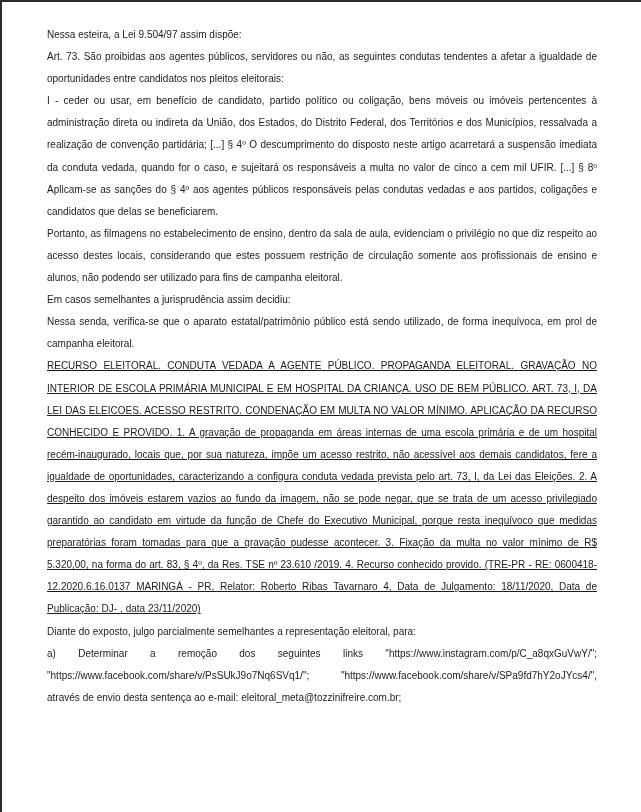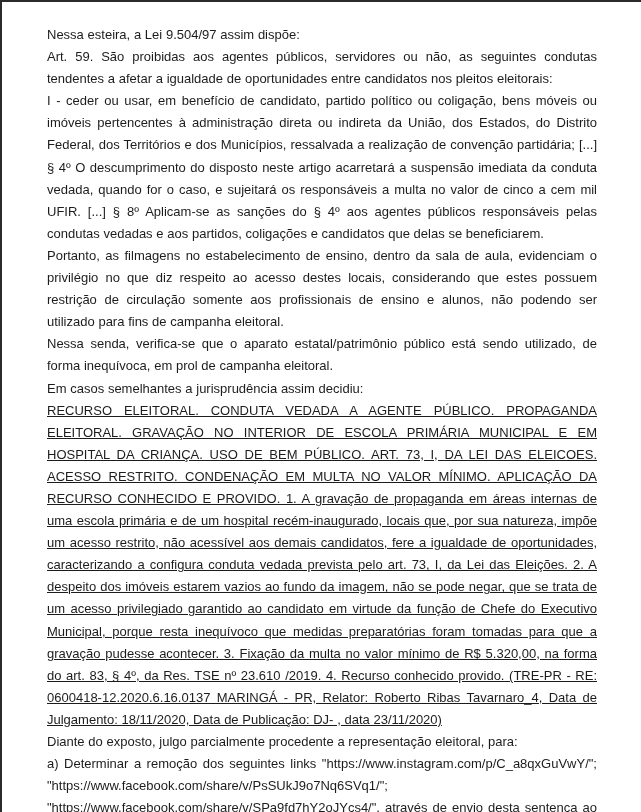--- a/index.html
+++ b/index.html
@@ -29,21 +29,21 @@
   }
   .doc-body {
     position: absolute;
     left: 45px;
     top: 22px;
     width: 550px;
   }
   p.para {
     margin: 0;
     padding: 0;
-    font-size: 13px;
+    font-size: 10px;
     line-height: 22.1px;
     color: #1c1c1c;
     text-align: justify;
     text-justify: inter-word;
     -webkit-hyphens: none;
     hyphens: none;
     word-spacing: 0.1px;
   }
   p.para.nolast {
     text-align-last: left;
@@ -54,30 +54,30 @@
   }
 </style>
 </head>
 <body>
 
 <div class="page-frame">
   <div class="doc-body">
 
     <p class="para nolast">Nessa esteira, a Lei 9.504/97 assim dispõe:</p>
 
-    <p class="para nolast">Art. 59. São proibidas aos agentes públicos, servidores ou não, as seguintes condutas tendentes a afetar a igualdade de oportunidades entre candidatos nos pleitos eleitorais:</p>
+    <p class="para nolast">Art. 73. São proibidas aos agentes públicos, servidores ou não, as seguintes condutas tendentes a afetar a igualdade de oportunidades entre candidatos nos pleitos eleitorais:</p>
 
     <p class="para nolast">I - ceder ou usar, em benefício de candidato, partido político ou coligação, bens móveis ou imóveis pertencentes à administração direta ou indireta da União, dos Estados, do Distrito Federal, dos Territórios e dos Municípios, ressalvada a realização de convenção partidária; [...] § 4º O descumprimento do disposto neste artigo acarretará a suspensão imediata da conduta vedada, quando for o caso, e sujeitará os responsáveis a multa no valor de cinco a cem mil UFIR. [...] § 8º Aplicam-se as sanções do § 4º aos agentes públicos responsáveis pelas condutas vedadas e aos partidos, coligações e candidatos que delas se beneficiarem.</p>
 
     <p class="para nolast">Portanto, as filmagens no estabelecimento de ensino, dentro da sala de aula, evidenciam o privilégio no que diz respeito ao acesso destes locais, considerando que estes possuem restrição de circulação somente aos profissionais de ensino e alunos, não podendo ser utilizado para fins de campanha eleitoral.</p>
 
+    <p class="para nolast">Em casos semelhantes a jurisprudência assim decidiu:</p>
+
     <p class="para nolast">Nessa senda, verifica-se que o aparato estatal/patrimônio público está sendo utilizado, de forma inequívoca, em prol de campanha eleitoral.</p>
-
-    <p class="para nolast">Em casos semelhantes a jurisprudência assim decidiu:</p>
 
     <p class="para nolast ementa">RECURSO ELEITORAL. CONDUTA VEDADA A AGENTE PÚBLICO. PROPAGANDA ELEITORAL. GRAVAÇÃO NO INTERIOR DE ESCOLA PRIMÁRIA MUNICIPAL E EM HOSPITAL DA CRIANÇA. USO DE BEM PÚBLICO. ART. 73, I, DA LEI DAS ELEICOES. ACESSO RESTRITO. CONDENAÇÃO EM MULTA NO VALOR MÍNIMO. APLICAÇÃO DA RECURSO CONHECIDO E PROVIDO. 1. A gravação de propaganda em áreas internas de uma escola primária e de um hospital recém-inaugurado, locais que, por sua natureza, impõe um acesso restrito, não acessível aos demais candidatos, fere a igualdade de oportunidades, caracterizando a configura conduta vedada prevista pelo art. 73, I, da Lei das Eleições. 2. A despeito dos imóveis estarem vazios ao fundo da imagem, não se pode negar, que se trata de um acesso privilegiado garantido ao candidato em virtude da função de Chefe do Executivo Municipal, porque resta inequívoco que medidas preparatórias foram tomadas para que a gravação pudesse acontecer. 3. Fixação da multa no valor mínimo de R$ 5.320,00, na forma do art. 83, § 4º, da Res. TSE nº 23.610 /2019. 4. Recurso conhecido provido. (TRE-PR - RE: 0600418-12.2020.6.16.0137 MARINGÁ - PR, Relator: Roberto Ribas Tavarnaro_4, Data de Julgamento: 18/11/2020, Data de Publicação: DJ- , data 23/11/2020)</p>
 
-    <p class="para nolast">Diante do exposto, julgo parcialmente procedente a representação eleitoral, para:</p>
+    <p class="para nolast">Diante do exposto, julgo parcialmente semelhantes a representação eleitoral, para:</p>
 
     <p class="para nolast">a) Determinar a remoção dos seguintes links "https://www.instagram.com/p/C_a8qxGuVwY/"; "https://www.facebook.com/share/v/PsSUkJ9o7Nq6SVq1/";     "https://www.facebook.com/share/v/SPa9fd7hY2oJYcs4/", através de envio desta sentença ao e-mail: eleitoral_meta@tozzinifreire.com.br;</p>
 
   </div>
 </div>
 
 </body></html>

